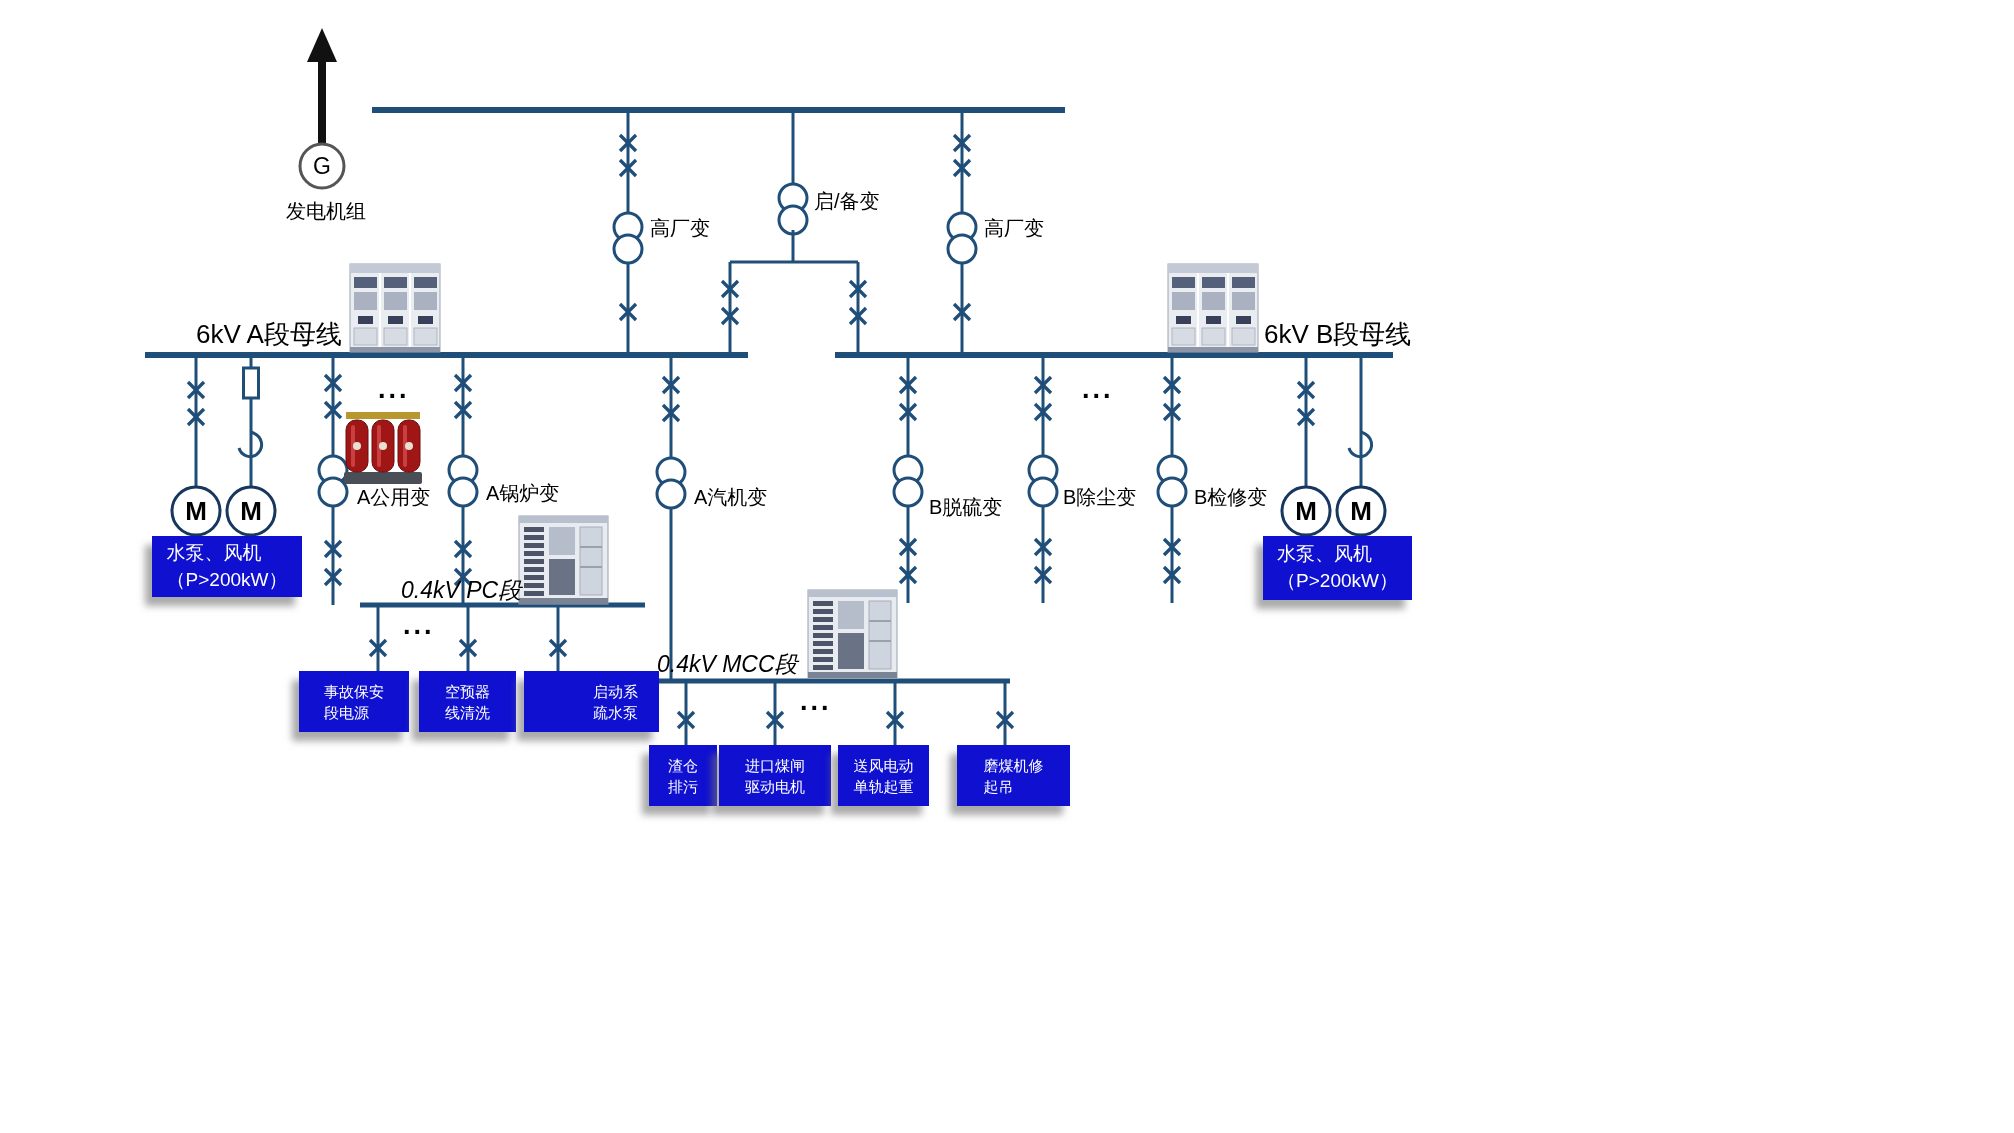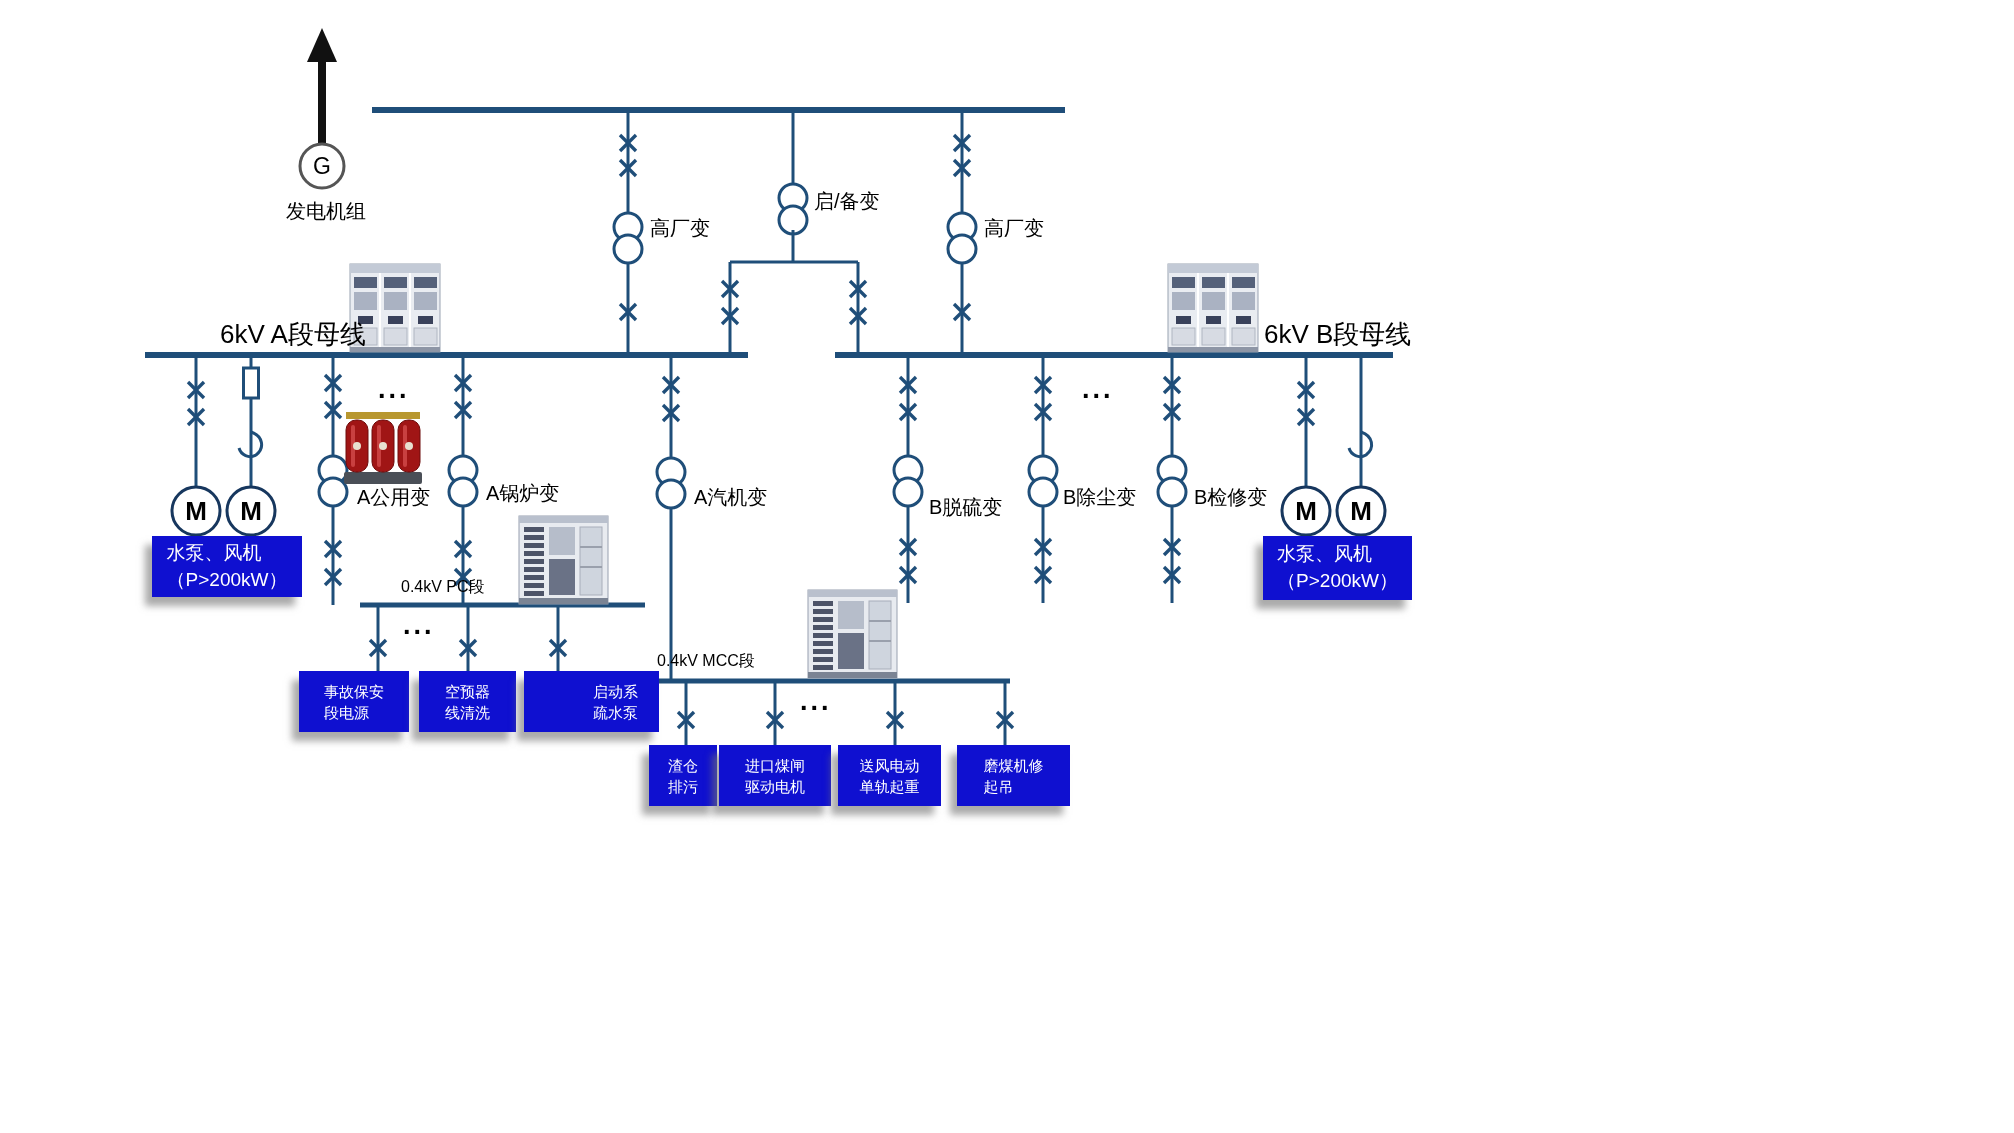--- a/index.html
+++ b/index.html
@@ -16,21 +16,21 @@
   .ln{stroke:var(--line);fill:none;}
   .w3{stroke-width:3;}
   .w5{stroke-width:5;}
   .bus{stroke-width:6;}
   .x{stroke:var(--line);stroke-width:3.4;}
   .xf{stroke:var(--line);stroke-width:3;}
   .gtext{font-size:23px;fill:#000;text-anchor:middle;font-weight:400;}
   .mtext{font-size:26px;fill:#000;text-anchor:middle;font-weight:600;}
   .lbl{position:absolute;color:#000;white-space:nowrap;font-size:20px;line-height:1.1;}
   .buslbl{font-size:26px;}
-  .lvlbl{font-size:16px;}
+  .lvlbl{font-size:23px;font-style:italic;}
   .dots{position:absolute;color:#000;font-weight:bold;font-size:27px;letter-spacing:3px;line-height:1;}
   .loadbox{
     position:absolute;background:var(--box-bg);color:var(--box-text);
     font-weight:normal;font-size:20px;line-height:1.4;text-align:left;
     display:flex;align-items:center;justify-content:center;white-space:pre-line;
     box-shadow:-7px 9px 7px rgba(115,115,115,0.6);
   }
   .loadbox.small{font-size:15px;}
 </style>
 </head>
@@ -272,21 +272,21 @@
     <circle cx="1361" cy="511" r="24" fill="#ffffff" stroke="#17375e" stroke-width="3"></circle>
     <text class="mtext" x="1361" y="520">M</text>
   </g>
 </svg>
 
 <div class="lbl" style="left:286px;top:200px;">发电机组</div>
 <div class="lbl" style="left:650px;top:217px;">高厂变</div>
 <div class="lbl" style="left:814px;top:190px;">启/备变</div>
 <div class="lbl" style="left:984px;top:217px;">高厂变</div>
 
-<div class="lbl buslbl" style="left:196px;top:320px;margin-left:24px;">6kV A段母线</div>
+<div class="lbl buslbl" style="left:196px;top:320px;">6kV A段母线</div>
 <div class="lbl buslbl" style="left:1264px;top:320px;">6kV B段母线</div>
 
 <div class="lbl" style="left:357px;top:486px;">A公用变</div>
 <div class="lbl" style="left:486px;top:482px;">A锅炉变</div>
 <div class="lbl" style="left:694px;top:486px;">A汽机变</div>
 <div class="lbl" style="left:929px;top:496px;">B脱硫变</div>
 <div class="lbl" style="left:1063px;top:486px;">B除尘变</div>
 <div class="lbl" style="left:1194px;top:486px;">B检修变</div>
 
 <div class="lbl lvlbl" style="left:401px;top:578px;">0.4kV  PC段</div>
@@ -306,18 +306,18 @@
 段电源</div>
 <div class="loadbox small" style="left:419px;top:671px;width:97px;height:61px;">空预器
 线清洗</div>
 <div class="loadbox small" style="left:524px;top:671px;width:87px;height:61px;padding-left:48px;">启动系
 疏水泵</div>
 
 <div class="loadbox small" style="left:649px;top:745px;width:68px;height:61px;">渣仓
 排污</div>
 <div class="loadbox small" style="left:719px;top:745px;width:112px;height:61px;">进口煤闸
 驱动电机</div>
-<div class="loadbox small" style="left:838px;top:745px;width:103px;height:61px;">送风电动
+<div class="loadbox small" style="left:838px;top:745px;width:91px;height:61px;">送风电动
 单轨起重</div>
 <div class="loadbox small" style="left:957px;top:745px;width:113px;height:61px;">磨煤机修
 起吊</div>
 
 </div>
 
 </body></html>

